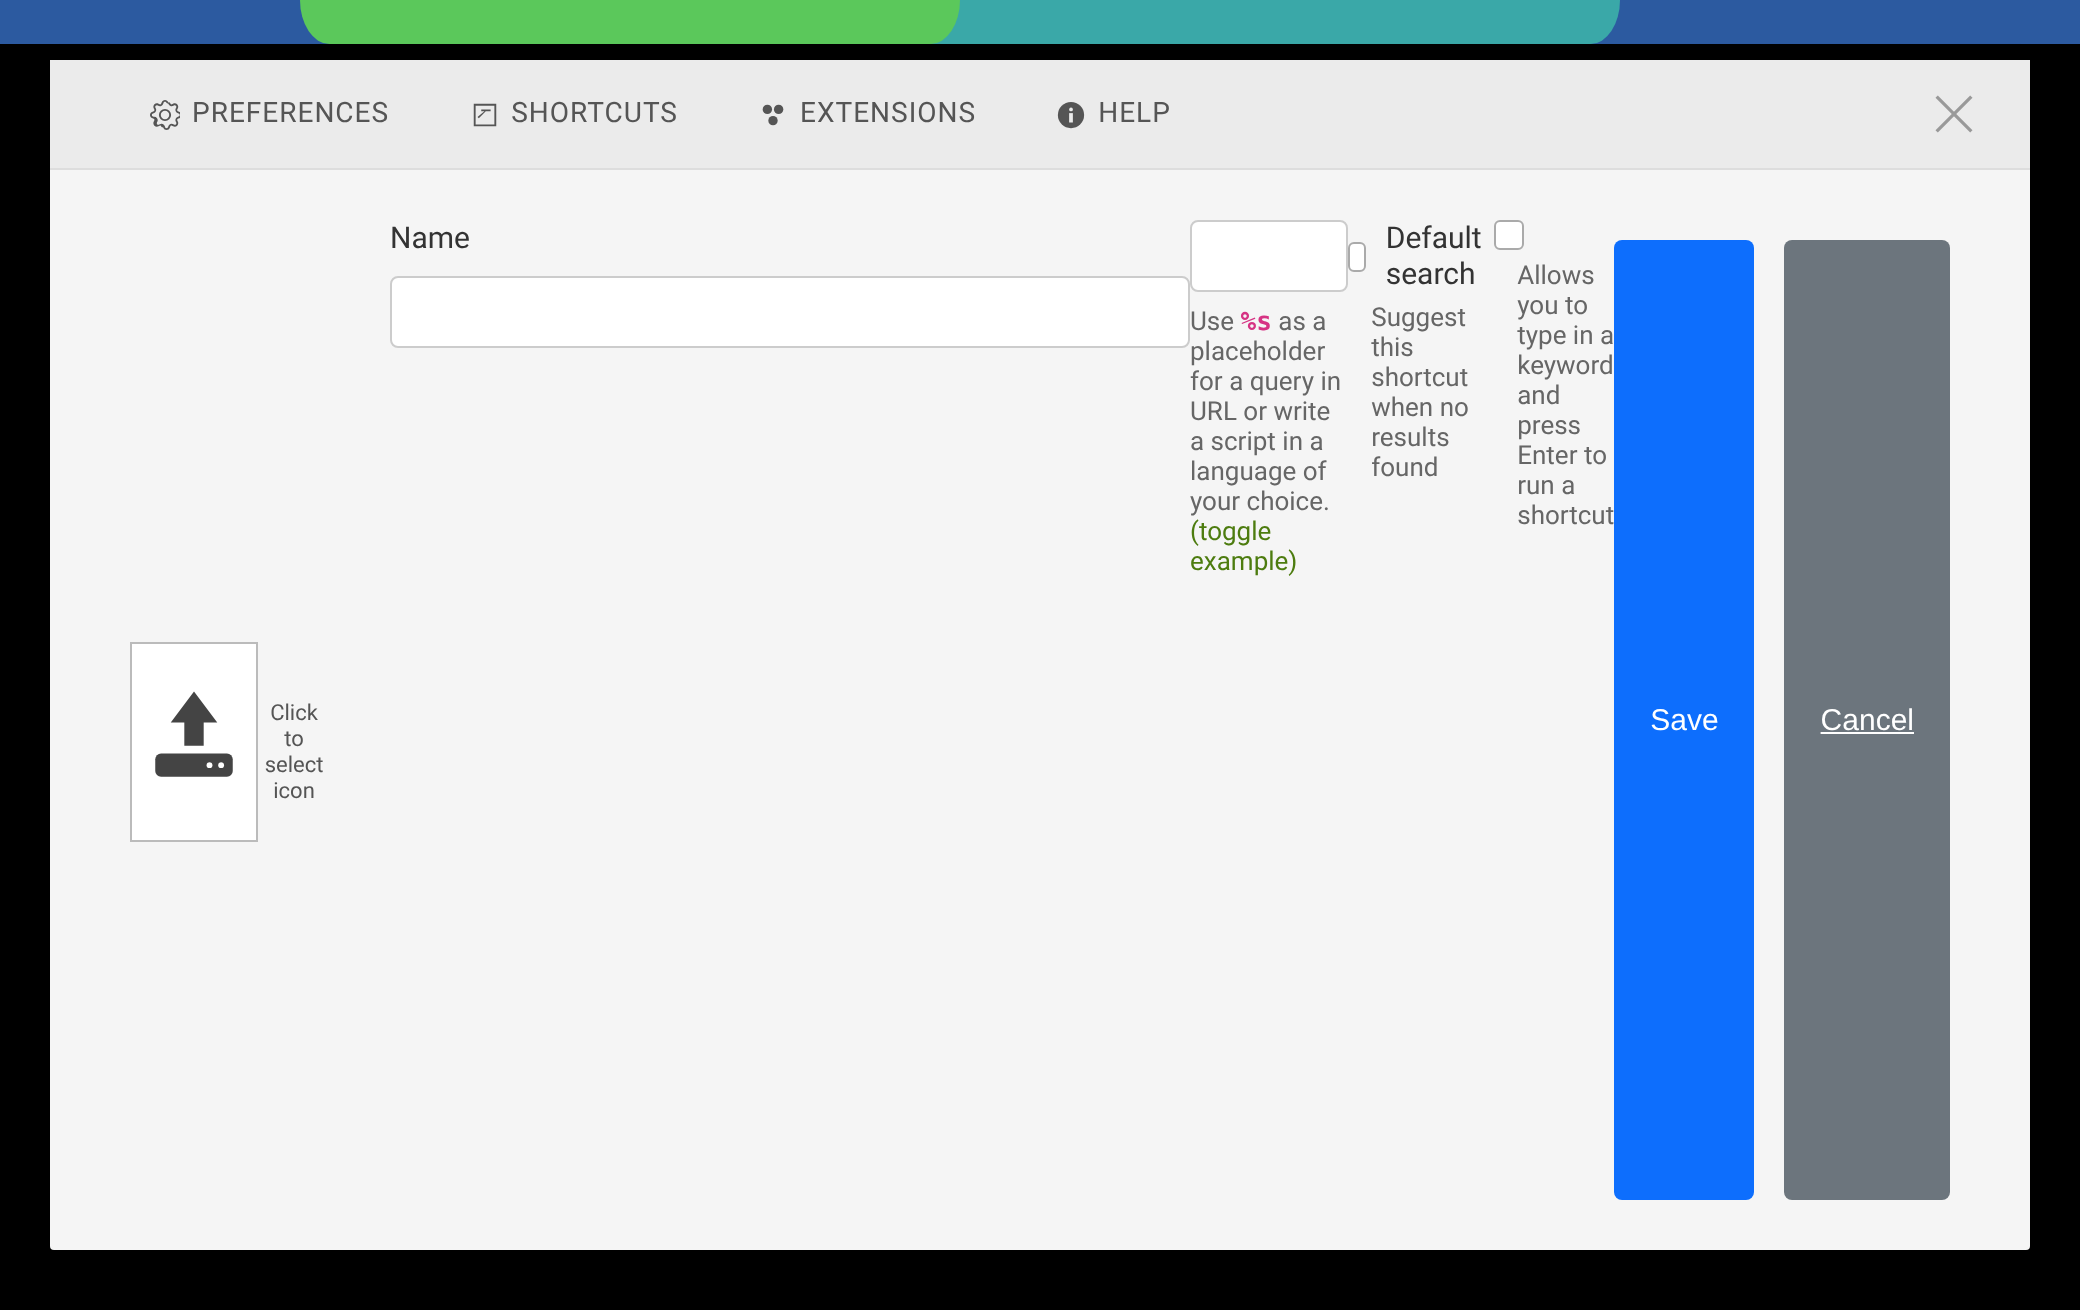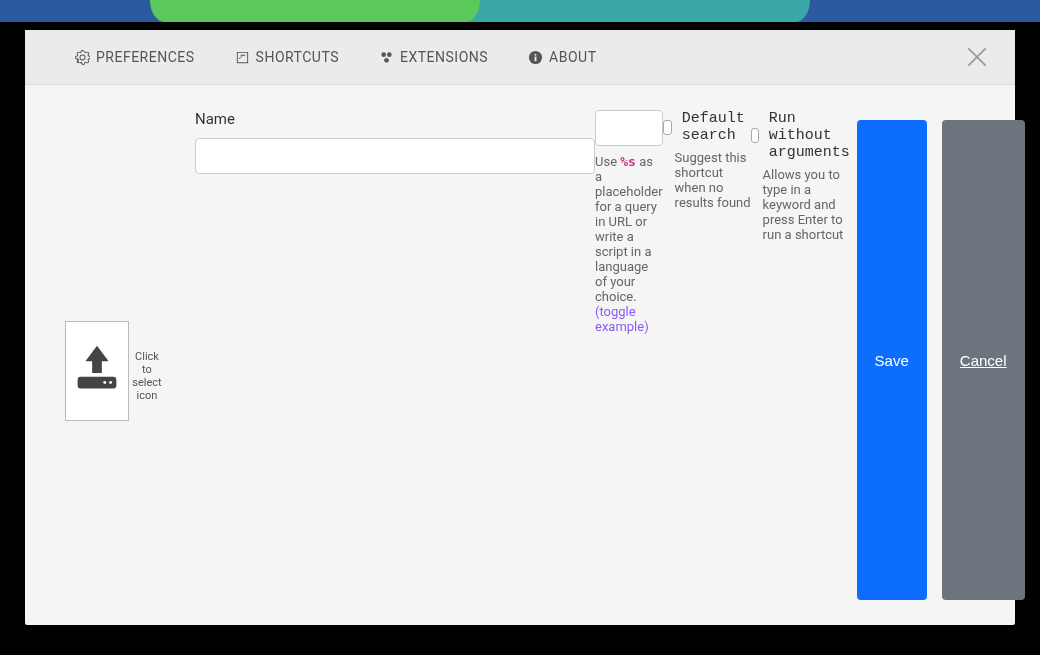--- a/index.html
+++ b/index.html
@@ -153,33 +153,32 @@
       font-size: 13px;
       color: #666;
       margin-top: 8px;
     }
     .hint .placeholder-token {
       font-family: monospace;
       color: #d63384;
       font-weight: bold;
     }
     .hint a {
-      color: #8b5cf6;
+      color: #4d7c0f;
       text-decoration: none;
       cursor: pointer;
     }
     .checkbox-group {
       margin-bottom: 22px;
     }
     .checkbox-line {
       display: flex;
       align-items: center;
       gap: 10px;
       margin-bottom: 6px;
-      font-family: Liberation Mono, monospace;
     }
     .checkbox {
       width: 15px;
       height: 15px;
       border: 1px solid #aaa;
       border-radius: 3px;
       background: #fff;
       cursor: pointer;
     }
     .checkbox-label {
@@ -253,21 +252,21 @@
         <span>EXTENSIONS</span>
       </div>
       <div class="tab">
         <span class="tab-icon">
           <svg viewBox="0 0 16 16" width="15" height="15" fill="#555">
               <circle cx="8" cy="8" r="7"></circle>
               <circle cx="8" cy="5" r="1" fill="#ebebeb"></circle>
               <rect x="7" y="7" width="2" height="5" fill="#ebebeb"></rect>
             </svg>
         </span>
-        <span>ABOUT</span>
+        <span>HELP</span>
       </div>
       <div class="close-btn">
         <svg viewBox="0 0 24 24" width="26" height="26" stroke="#999" stroke-width="1.5" fill="none">
             <line x1="4" y1="4" x2="20" y2="20"></line>
             <line x1="20" y1="4" x2="4" y2="20"></line>
           </svg>
       </div>
     </div>
 
     <div class="content">
@@ -303,21 +302,20 @@
           <div class="checkbox-line">
             <div class="checkbox"></div>
             <span class="checkbox-label">Default search</span>
           </div>
           <div class="checkbox-hint">Suggest this shortcut when no results found</div>
         </div>
 
         <div class="checkbox-group">
           <div class="checkbox-line">
             <div class="checkbox"></div>
-            <span class="checkbox-label">Run without arguments</span>
           </div>
           <div class="checkbox-hint">Allows you to type in a keyword and press Enter to run a shortcut</div>
         </div>
 
         <div class="button-row">
           <button class="btn btn-primary">Save</button>
           <button class="btn btn-secondary">Cancel</button>
         </div>
       </div>
     </div>

